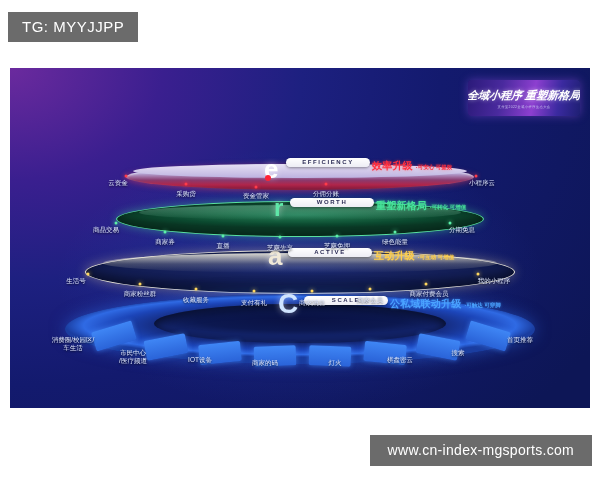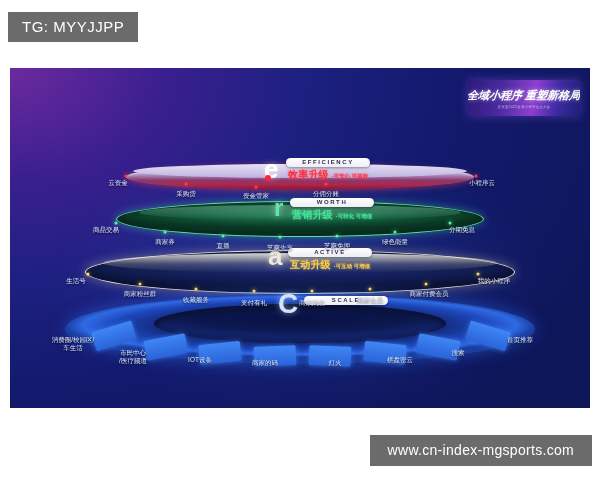--- a/index.html
+++ b/index.html
@@ -118,21 +118,21 @@
     box-shadow:inset 0 3px 10px rgba(0,0,0,.6);
   }
   .seg{
     position:absolute; bottom:4px; width:42px; height:20px;
     background:linear-gradient(180deg,#3f86f5 0%,#2a63d8 100%);
     border-radius:2px;
     box-shadow:0 0 5px rgba(70,140,255,.6);
   }
 
   
-  .badge-group{ position:absolute; z-index:7; display:flex; flex-direction:column; align-items:flex-start; }
+  .badge-group{ position:absolute; z-index:7; display:flex; flex-direction:row; align-items:flex-start; }
   .pill{
     background:linear-gradient(180deg,#ffffff 0%,#ededf4 100%);
     border-radius:9px; padding:1px 16px 2px 16px;
     font-size:6px; font-weight:bold; letter-spacing:1.6px; color:#2b2b55;
     box-shadow:0 1px 3px rgba(0,0,0,.4);
     white-space:nowrap; text-align:center; min-width:84px;
   }
   .sub-line{ display:flex; align-items:baseline; gap:3px; margin-top:1px; white-space:nowrap; padding-left:2px;}
   .sub-main{ font-size:10px; font-weight:bold; letter-spacing:.2px; }
   .sub-tag{ font-size:5.5px; font-weight:bold; }
@@ -213,21 +213,21 @@
 
     <div class="layer l2">
       <div class="disc">
         <div class="sheen"></div>
       </div>
     </div>
     <div class="glyph glyph-r" style="left:264px; top:128px;">r</div>
     <div class="badge-group" style="left:280px; top:130px;">
       <div class="pill">WORTH</div>
       <div class="sub-line">
-        <span class="sub-main c-green">营销升级</span>
+        <span class="sub-main c-green">重塑新格局</span>
         <span class="sub-tag c-green">·可转化 可增值</span>
       </div>
     </div>
     <div class="dot-m dot-green" style="left:106px; top:155px;"></div>
     <div class="dot-m dot-green" style="left:155px; top:164px;"></div>
     <div class="dot-m dot-green" style="left:213px; top:168px;"></div>
     <div class="dot-m dot-green" style="left:270px; top:169px;"></div>
     <div class="dot-m dot-green" style="left:327px; top:168px;"></div>
     <div class="dot-m dot-green" style="left:385px; top:164px;"></div>
     <div class="dot-m dot-green" style="left:440px; top:155px;"></div>
@@ -277,20 +277,24 @@
       <div class="seg" style="left:134px; bottom:1px;  transform:rotate(-6deg);"></div>
       <div class="seg" style="left:189px; bottom:-2px; transform:rotate(-2deg);"></div>
       <div class="seg" style="left:244px; bottom:-2px; transform:rotate(2deg);"></div>
       <div class="seg" style="left:299px; bottom:1px;  transform:rotate(6deg);"></div>
       <div class="seg" style="left:352px; bottom:7px;  transform:rotate(11deg);"></div>
       <div class="seg" style="left:402px; bottom:18px; transform:rotate(17deg);"></div>
     </div>
     <div class="glyph glyph-c" style="left:268px; top:222px;">C</div>
     <div class="badge-group" style="left:294px; top:228px;">
       <div class="pill">SCALE</div>
+      <div class="sub-line">
+        <span class="sub-main c-blue">公私域联动升级</span>
+        <span class="sub-tag c-blue">·可触达 可穿脚</span>
+      </div>
     </div>
     <div class="node" style="left:63px;  top:268px; white-space:pre;">消费圈/校园区/
 车生活</div>
     <div class="node" style="left:123px; top:281px; white-space:pre;">市民中心
 /医疗频道</div>
     <div class="node" style="left:190px; top:288px;">IOT设备</div>
     <div class="node" style="left:255px; top:291px;">商家的码</div>
     <div class="node" style="left:325px; top:291px;">灯火</div>
     <div class="node" style="left:390px; top:288px;">棋盘密云</div>
     <div class="node" style="left:448px; top:281px;">搜索</div>

